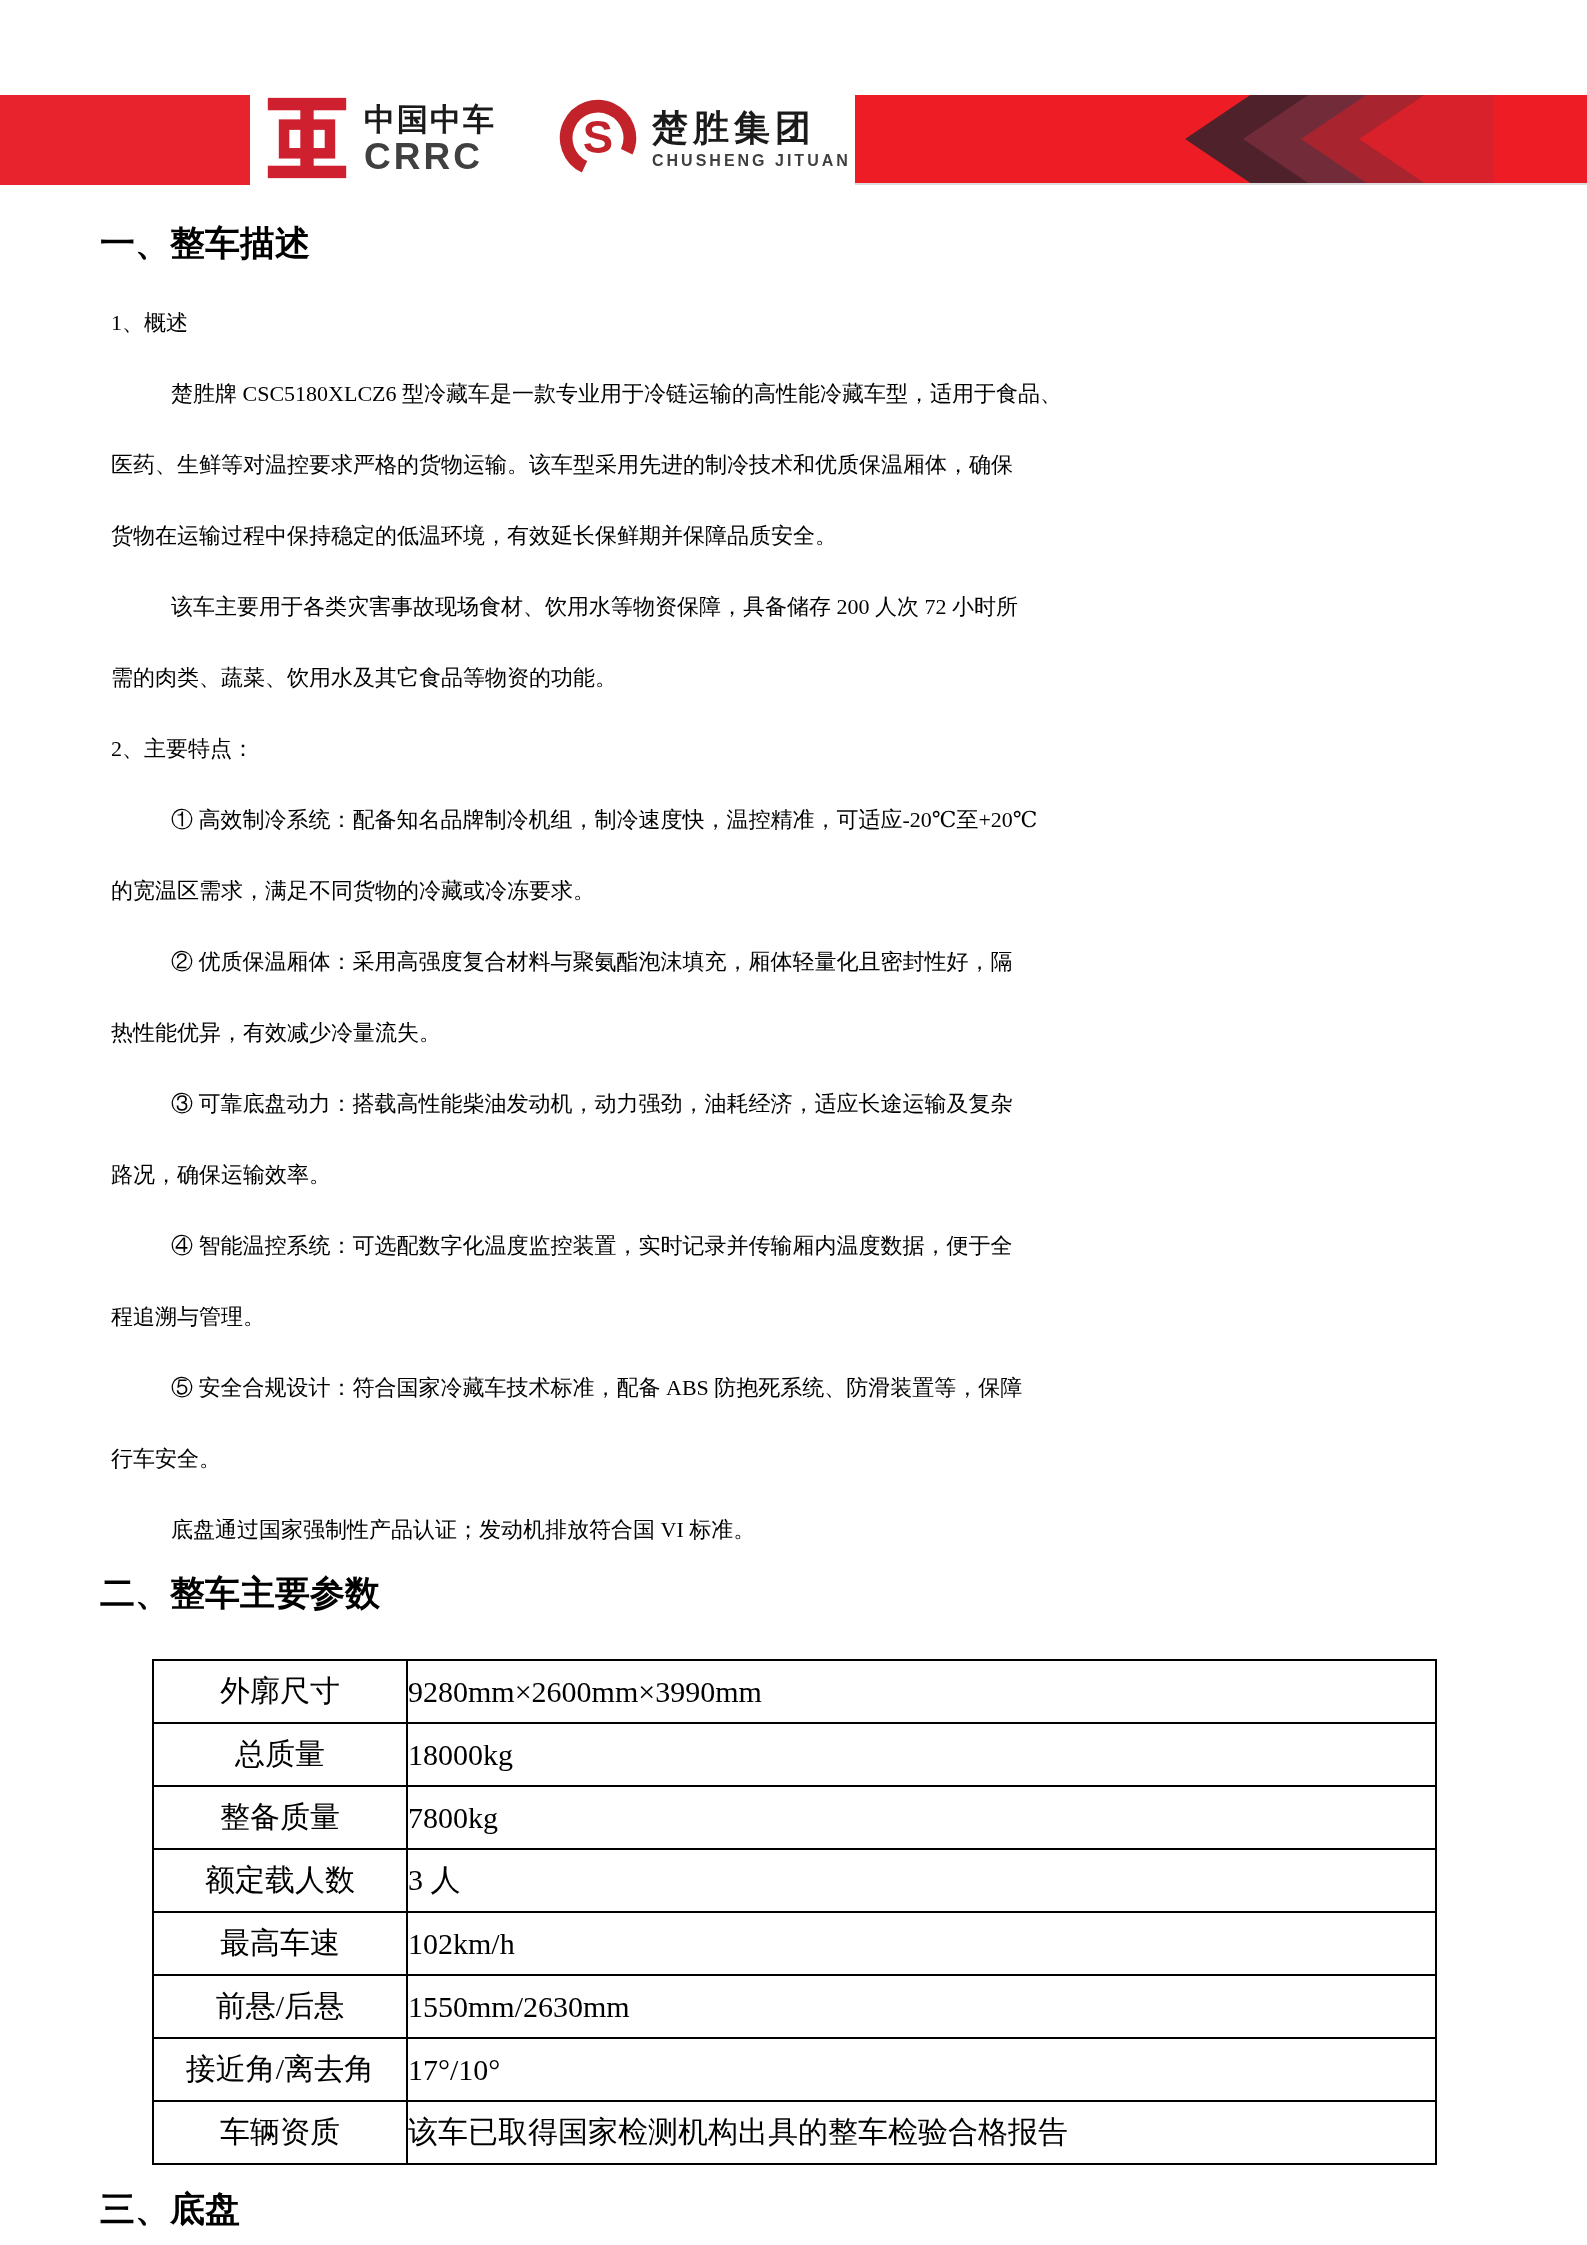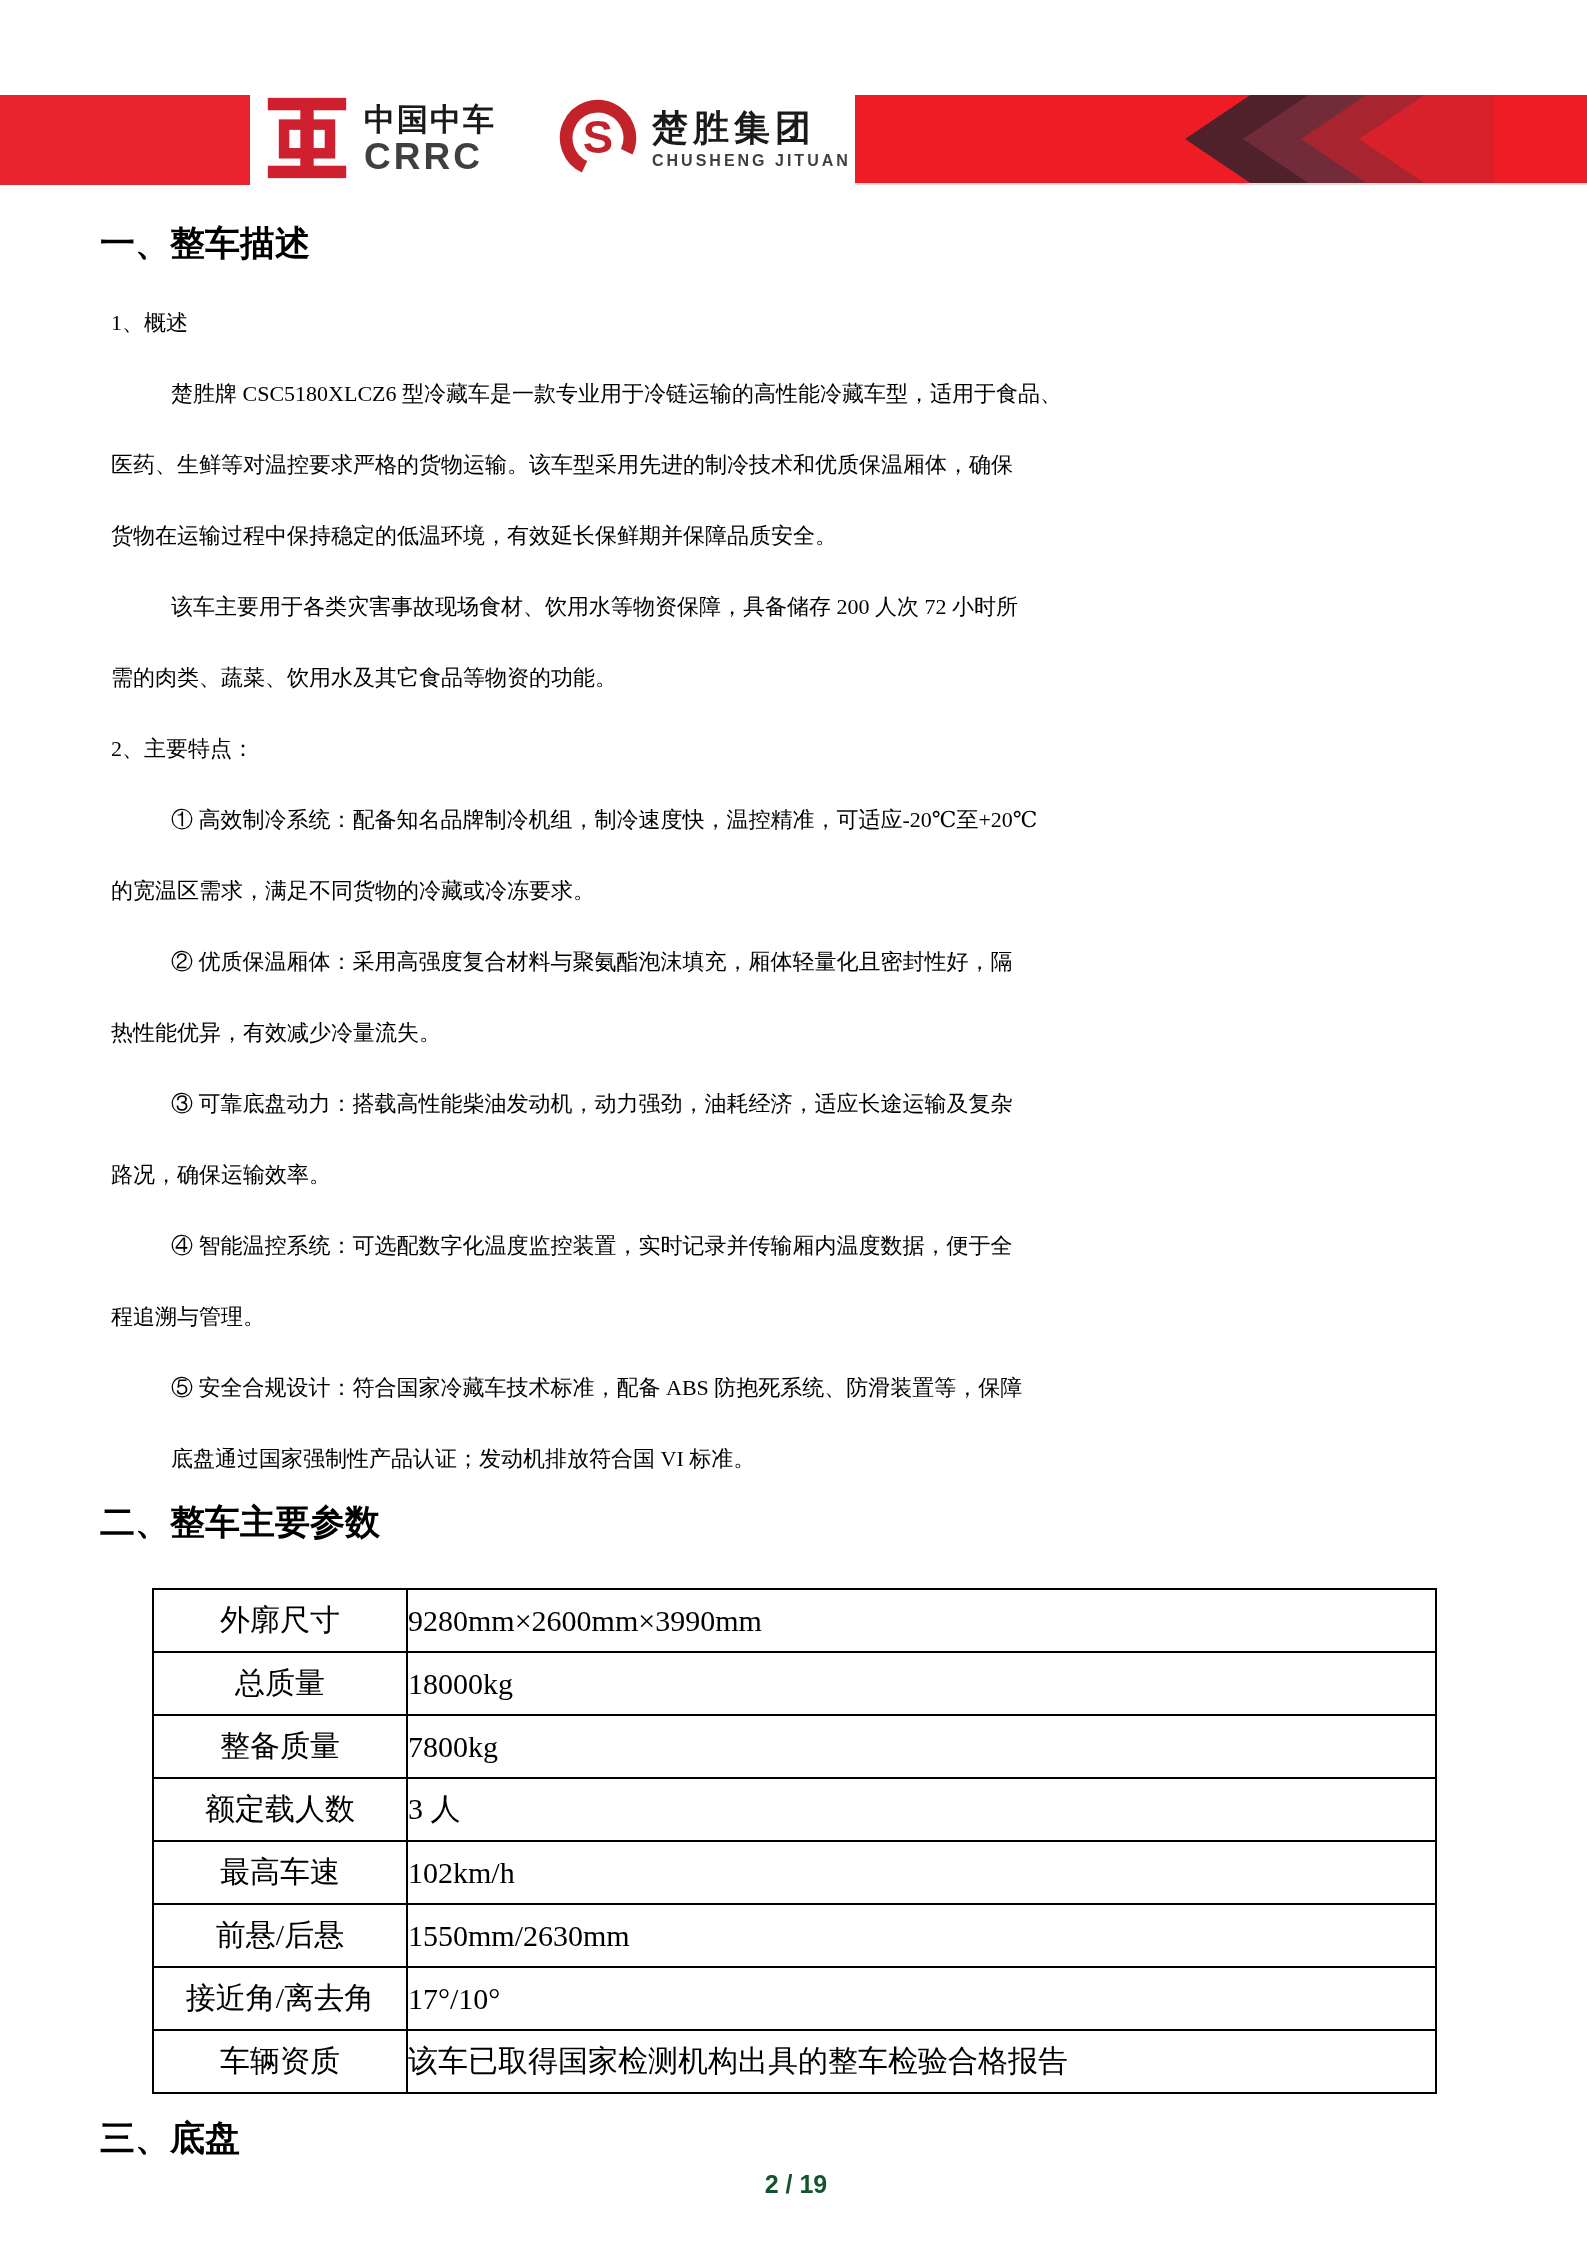--- a/index.html
+++ b/index.html
@@ -103,20 +103,21 @@
       <p class="line">2、主要特点：</p>
       <p class="line ind">①  高效制冷系统：配备知名品牌制冷机组，制冷速度快，温控精准，可适应-20℃至+20℃</p>
       <p class="line">的宽温区需求，满足不同货物的冷藏或冷冻要求。</p>
       <p class="line ind">②  优质保温厢体：采用高强度复合材料与聚氨酯泡沫填充，厢体轻量化且密封性好，隔</p>
       <p class="line">热性能优异，有效减少冷量流失。</p>
       <p class="line ind">③  可靠底盘动力：搭载高性能柴油发动机，动力强劲，油耗经济，适应长途运输及复杂</p>
       <p class="line">路况，确保运输效率。</p>
       <p class="line ind">④  智能温控系统：可选配数字化温度监控装置，实时记录并传输厢内温度数据，便于全</p>
       <p class="line">程追溯与管理。</p>
       <p class="line ind">⑤  安全合规设计：符合国家冷藏车技术标准，配备 ABS 防抱死系统、防滑装置等，保障</p>
+      <p class="line">行车安全。</p>
       <p class="line ind">底盘通过国家强制性产品认证；发动机排放符合国 VI 标准。</p>
     </div>
 
     <h2 class="sec-h" id="h2">二、整车主要参数</h2>
 
     <table class="params">
       <tbody>
         <tr>
           <td class="lbl">外廓尺寸</td>
           <td class="val">9280mm×2600mm×3990mm</td>

